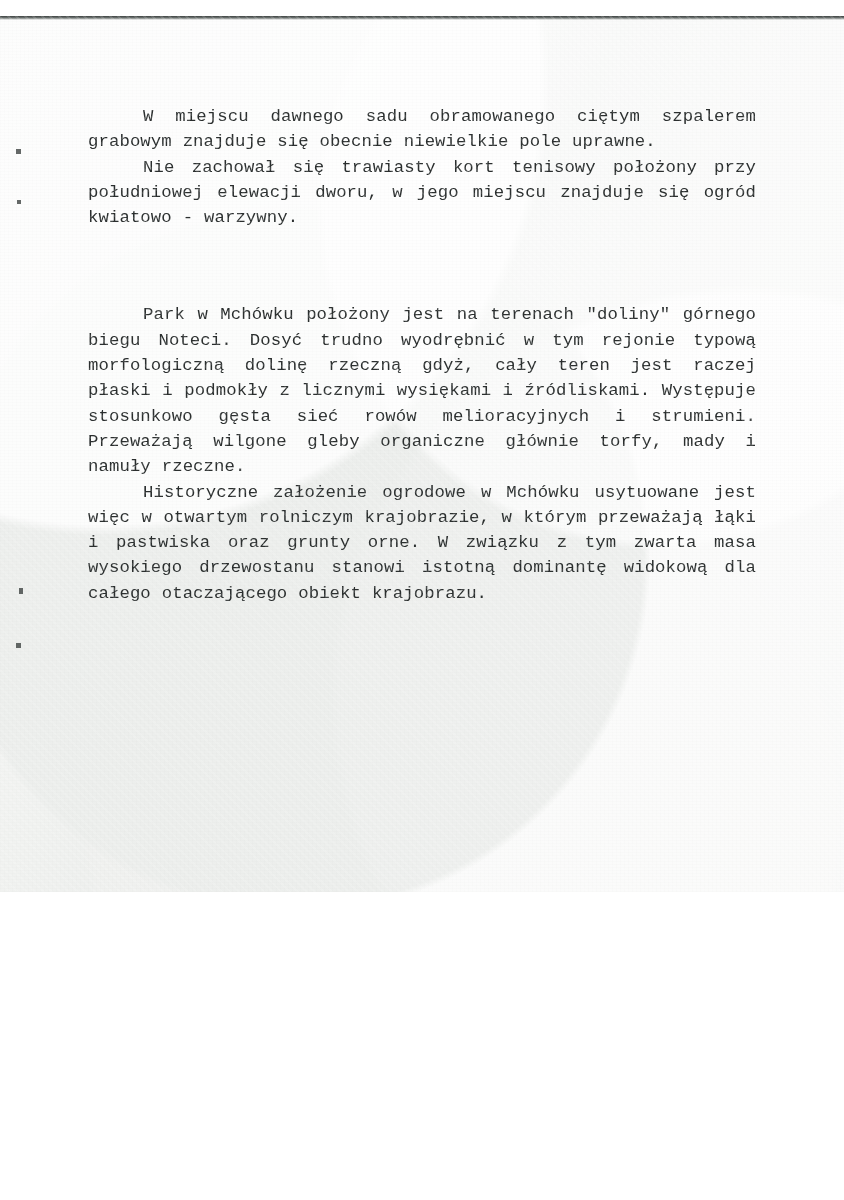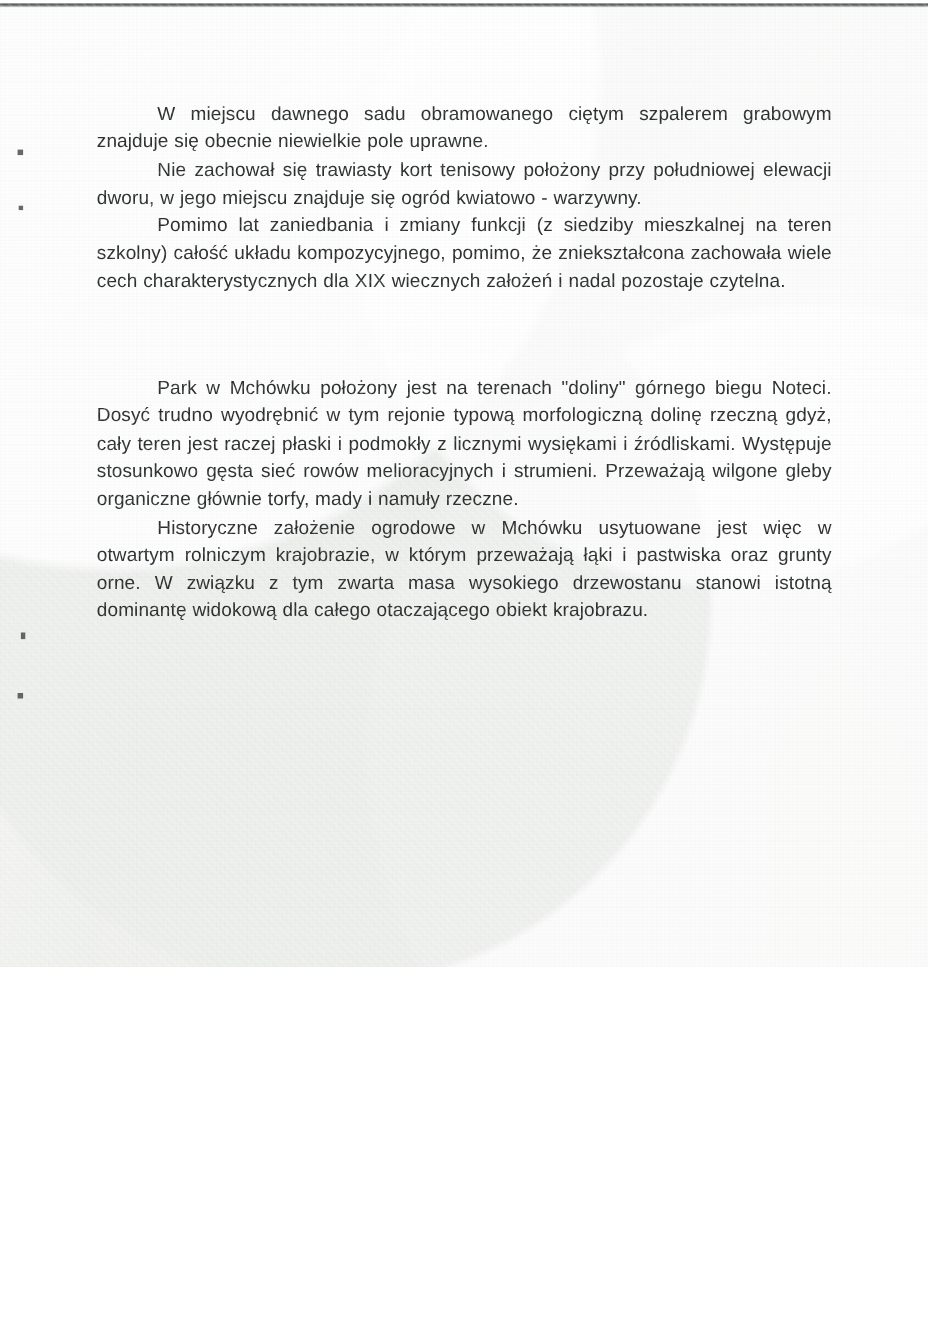--- a/index.html
+++ b/index.html
@@ -6,32 +6,32 @@
   html, body {
     margin: 0;
     padding: 0;
     background: #ffffff;
   }
 
   .page {
     position: relative;
     width: 844px;
     height: 876px;
-    margin: 3px auto;
+    margin: 16px auto;
     overflow: hidden;
     background-color: #f1f2f0;
     background-image:
       radial-gradient(circle at 12% 8%,  rgba(255,255,255,0.85) 0 40%, rgba(0,0,0,0) 41%),
       radial-gradient(circle at 78% 22%, rgba(255,255,255,0.70) 0 35%, rgba(0,0,0,0) 36%),
       radial-gradient(circle at 35% 62%, rgba(236,238,236,0.85) 0 45%, rgba(0,0,0,0) 46%),
       radial-gradient(circle at 88% 78%, rgba(255,255,255,0.70) 0 40%, rgba(0,0,0,0) 41%),
       radial-gradient(circle at 55% 92%, rgba(240,241,239,0.9) 0 40%, rgba(0,0,0,0) 41%),
       linear-gradient(118deg, #eef0ee 0%, #f4f5f3 26%, #eceeec 48%, #f3f4f2 70%, #edefed 100%);
     color: #2b2f2f;
-    font-family: Liberation Sans, sans-serif;
+    font-family: Liberation Mono, monospace;
     -webkit-font-smoothing: antialiased;
   }
 
   
   .grain {
     position: absolute;
     inset: 0;
     pointer-events: none;
     opacity: 0.5;
     background-image:
@@ -111,21 +111,20 @@
 
   <div class="top-edge"></div>
 
   <div class="content">
 
     <p class="body-par">W miejscu dawnego sadu obramowanego ciętym szpalerem grabowym znajduje się obecnie niewielkie pole uprawne.</p>
 
     <p class="body-par">Nie zachował się trawiasty kort tenisowy położony przy południowej elewacji dworu, w jego miejscu znajduje się ogród kwiatowo - warzywny.</p>
 
 
-    <p class="body-par">Pomimo lat zaniedbania i zmiany funkcji (z siedziby mieszkalnej na teren szkolny) całość układu kompozycyjnego, pomimo, że zniekształcona zachowała wiele cech charakterystycznych dla XIX wiecznych założeń i nadal pozostaje czytelna.</p>
 
     <div class="gap-heading-before"></div>
 
 
     <div class="gap-heading-after"></div>
 
     <p class="body-par">Park w Mchówku położony jest na terenach "doliny" górnego biegu Noteci. Dosyć trudno wyodrębnić w tym rejonie typową morfologiczną dolinę rzeczną gdyż, cały teren jest raczej płaski i podmokły z licznymi wysiękami i źródliskami. Występuje stosunkowo gęsta sieć rowów melioracyjnych i strumieni. Przeważają wilgone gleby organiczne głównie torfy, mady i namuły rzeczne.</p>
 
     <p class="body-par">Historyczne założenie ogrodowe w Mchówku usytuowane jest więc w otwartym rolniczym krajobrazie, w którym przeważają łąki i pastwiska oraz grunty orne. W związku z tym zwarta masa wysokiego drzewostanu stanowi istotną dominantę widokową dla całego otaczającego obiekt krajobrazu.</p>
 

